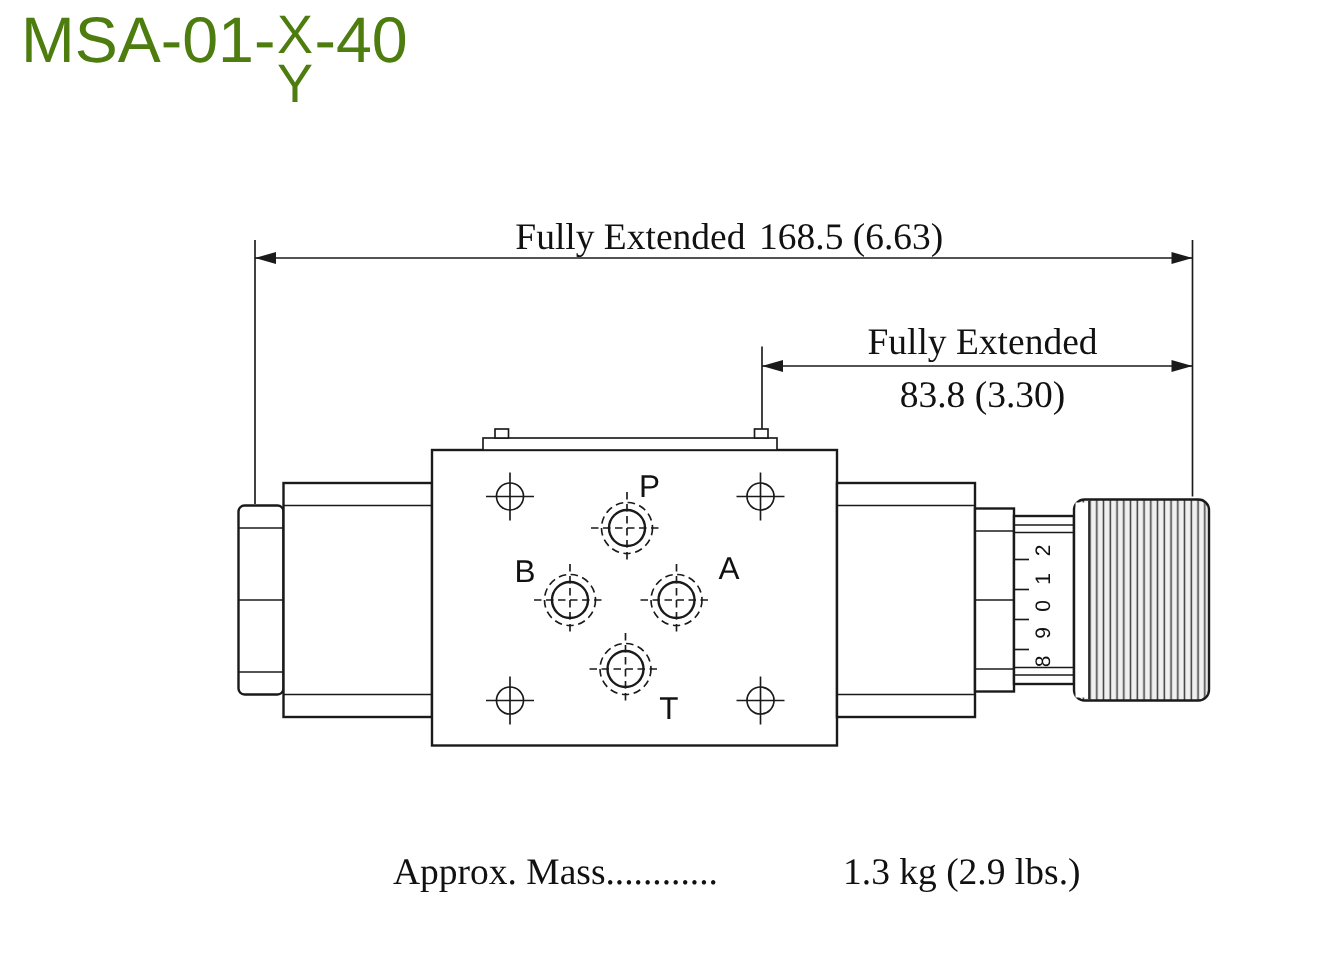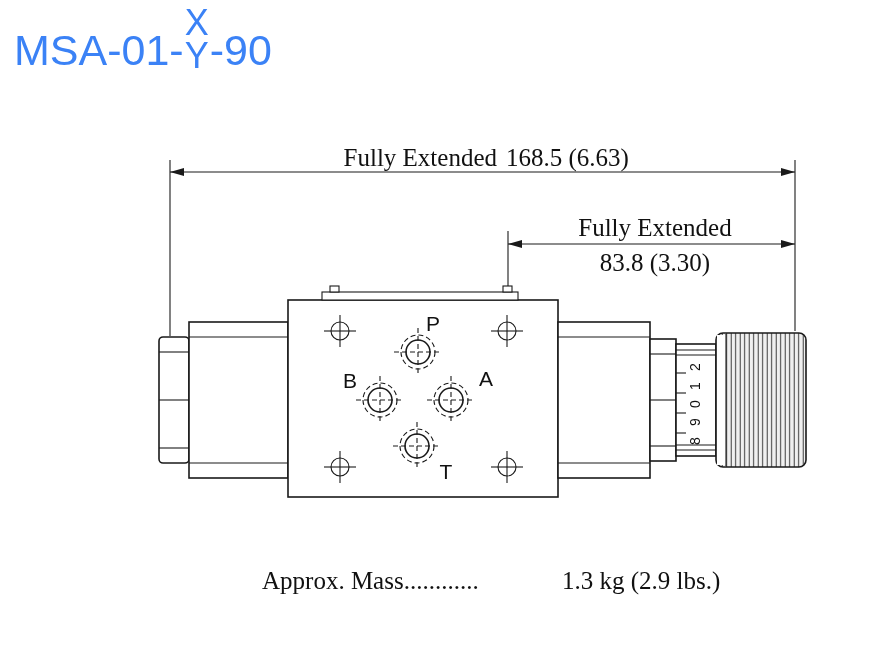--- a/index.html
+++ b/index.html
@@ -6,22 +6,22 @@
   .page{
     position:relative;
     width:884px;height:648px;
     background:#ffffff;
     font-family:"Liberation Sans",sans-serif;
     overflow:hidden;
   }
   
   .title{
     position:absolute;left:14px;top:6px;
-    display:flex;align-items:flex-end;
-    color:#3b82f6;
+    display:flex;align-items:flex-start;
+    color:#4d7c0f;
   }
   .t-main{font-size:43px;line-height:1;letter-spacing:0px;}
   .t-frac{
     display:flex;flex-direction:column;align-items:center;
     font-size:36px;line-height:.92;margin:0 1px;
   }
   
   svg{position:absolute;left:0;top:0;}
   .ln{stroke:#1a1a1a;stroke-width:1.6;fill:none;}
   .ln-thin{stroke:#1a1a1a;stroke-width:1.1;fill:none;}
@@ -37,21 +37,21 @@
 <body>
 
 <div class="page">
 
   <div class="title">
     <span class="t-main">MSA-01-</span>
     <span class="t-frac">
       <span>X</span>
       <span>Y</span>
     </span>
-    <span class="t-main">-90</span>
+    <span class="t-main">-40</span>
   </div>
 
   <svg width="884" height="648" viewBox="0 0 884 648">
 
     <defs>
       <pattern id="knurl" width="4.5" height="10" patternUnits="userSpaceOnUse">
         <rect width="4.5" height="10" fill="#f0f0f0"></rect>
         <path d="M2.2 0 V10" stroke="#3a3a3a" stroke-width="1"></path>
       </pattern>
     </defs>

